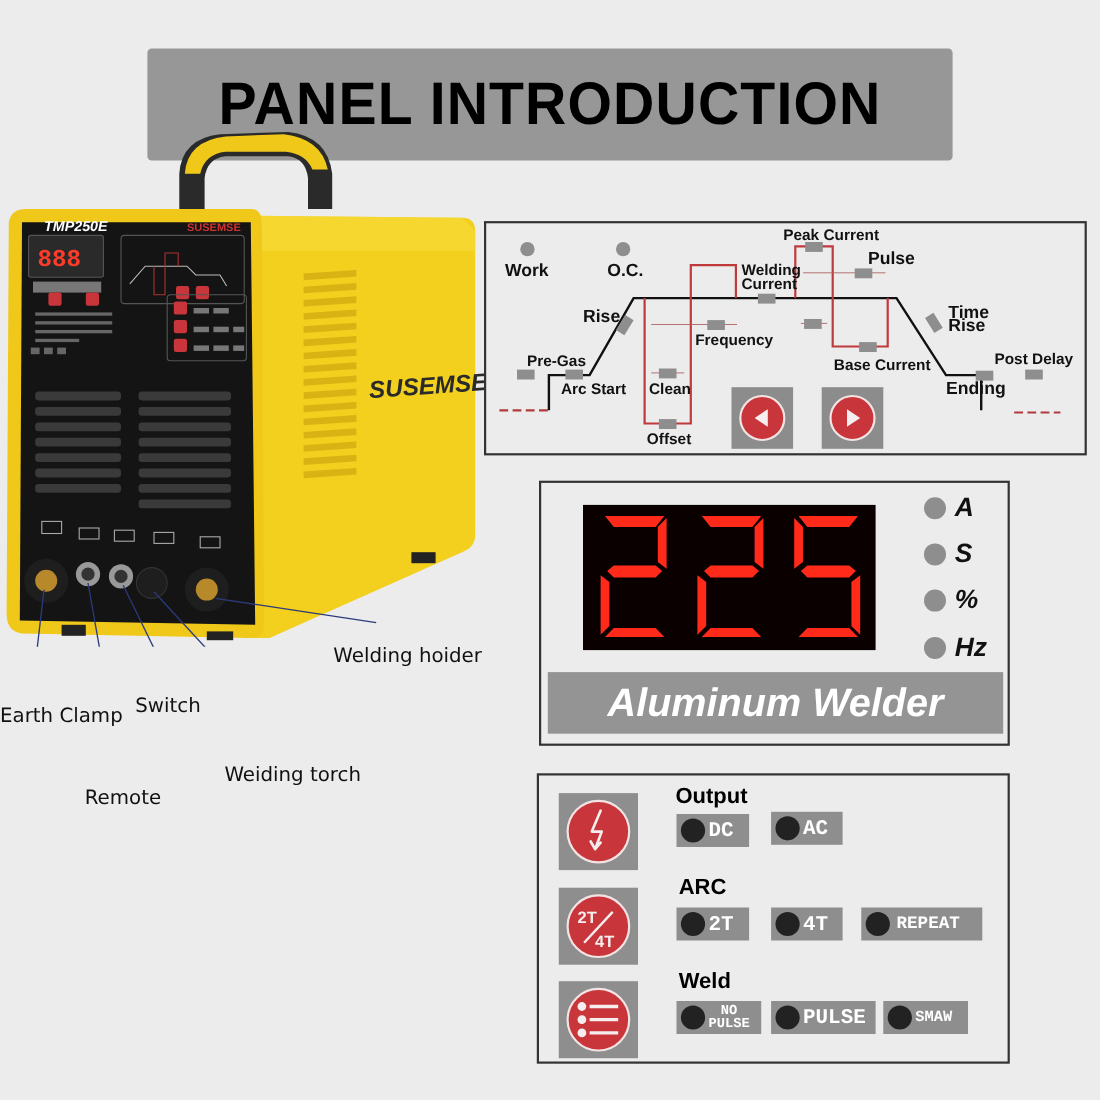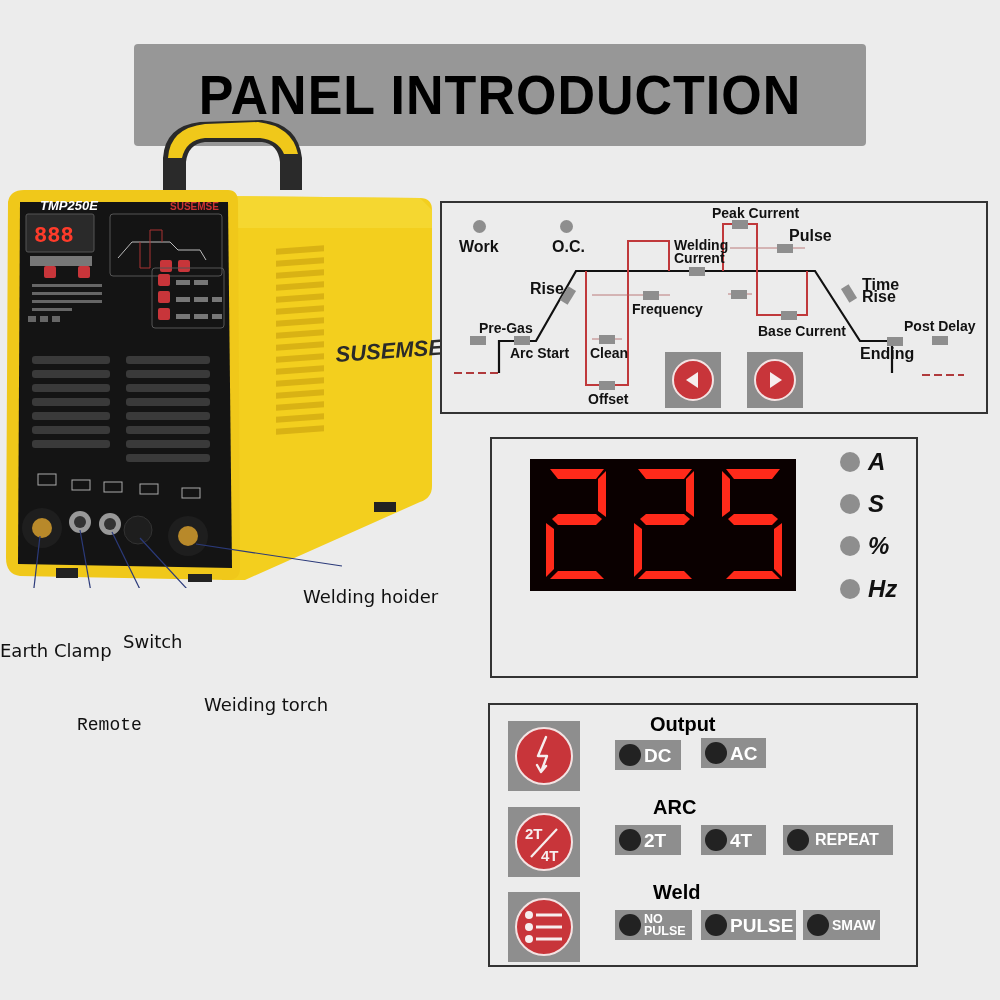--- a/index.html
+++ b/index.html
@@ -25,24 +25,24 @@
   .seg-screen{position:absolute;left:38px;top:20px;width:266px;height:132px;background:#0a0000;}
   .unit-row{position:absolute;display:flex;align-items:center;}
   .unit-row .led-grey{position:relative;width:20px;height:20px;margin-right:8px;}
   .unit-row span{font-family:"Liberation Sans",sans-serif;font-weight:bold;font-style:italic;font-size:24px;color:#111;}
   .name-bar{position:absolute;left:6px;top:172px;width:414px;height:56px;background:#949494;display:flex;align-items:center;justify-content:center;}
   .name-bar span{font-family:"Liberation Sans",sans-serif;font-weight:bold;font-style:italic;font-size:36px;color:#fff;}
   
   .mode-panel{left:488px;top:703px;width:430px;height:264px;background:#ececec;border:2px solid #333;box-sizing:border-box;}
   .mode-icon{position:absolute;left:18px;width:72px;height:70px;background:#8e8e8e;display:flex;align-items:center;justify-content:center;}
   .mode-icon .circle{width:58px;height:58px;border-radius:50%;background:#c8353a;border:2px solid #f3e3e3;box-sizing:border-box;display:flex;align-items:center;justify-content:center;}
-  .group-title{position:absolute;font-family:"Liberation Sans",sans-serif;font-weight:900;font-size:20px;color:#000;margin-left:36px;}
+  .group-title{position:absolute;font-family:"Liberation Sans",sans-serif;font-weight:900;font-size:20px;color:#000;}
   .opt{position:absolute;height:30px;background:#8e8e8e;display:flex;align-items:center;padding-left:4px;box-sizing:border-box;cursor:pointer;}
   .opt .dot{width:22px;height:22px;border-radius:50%;background:#222;flex:none;}
-  .opt .lbl{font-family:Liberation Sans, sans-serif;font-weight:bold;color:#fff;font-size:19px;margin-left:3px;line-height:1;}
+  .opt .lbl{font-family:Liberation Mono, monospace;font-weight:bold;color:#fff;font-size:19px;margin-left:3px;line-height:1;text-align:center;}
   .opt .lbl.small{font-size:14px;}
   .opt .lbl.two{font-size:12.5px;line-height:12px;}
 </style>
 </head>
 <body>
 
 <div class="abs title-banner">
   <span>PANEL INTRODUCTION</span>
 </div>
 
@@ -162,21 +162,21 @@
       <line x1="40" y1="418" x2="30" y2="504"></line>
       <line x1="80" y1="412" x2="108" y2="570"></line>
       <line x1="112" y1="414" x2="152" y2="496"></line>
       <line x1="140" y1="420" x2="258" y2="548"></line>
       <line x1="196" y1="426" x2="342" y2="448"></line>
     </g>
   </svg>
 </div>
 
 <div class="abs callout" style="left:0;top:640px;">Earth Clamp</div>
-<div class="abs callout" style="left:77px;top:715px;font-family:Liberation Mono, monospace;">Remote</div>
+<div class="abs callout" style="left:77px;top:715px;">Remote</div>
 <div class="abs callout" style="left:123px;top:631px;">Switch</div>
 <div class="abs callout" style="left:204px;top:694px;">Weiding torch</div>
 <div class="abs callout" style="left:303px;top:586px;">Welding hoider</div>
 
 <div class="abs diag-panel">
   <svg class="abs" style="left:0;top:0;" width="548" height="213" viewBox="0 0 548 213" xmlns="http://www.w3.org/2000/svg">
 
     <line x1="12" y1="170" x2="56" y2="170" stroke="#b03a3c" stroke-width="2" stroke-dasharray="8,4"></line>
     <line x1="480" y1="172" x2="522" y2="172" stroke="#b03a3c" stroke-width="2" stroke-dasharray="8,4"></line>
 
@@ -289,20 +289,23 @@
     <div class="led-grey"></div>
       <span>S</span>
   </div>
   <div class="unit-row" style="left:348px;top:93px;">
     <div class="led-grey"></div>
       <span>%</span>
   </div>
   <div class="unit-row" style="left:348px;top:136px;">
     <div class="led-grey"></div>
       <span>Hz</span>
+  </div>
+  <div class="name-bar">
+    <span>Aluminum Welder</span>
   </div>
 </div>
 
 <div class="abs mode-panel">
 
   <div class="mode-icon" style="top:16px;">
     <div class="circle">
       <svg width="30" height="44" viewBox="0 0 30 44">
         <path d="M17 3 L9 22 L18 22 L12 38 M12 38 L8 31 M12 38 L17 32" fill="none" stroke="#f6eeee" stroke-width="2.4" stroke-linecap="round" stroke-linejoin="round"></path>
       </svg>

